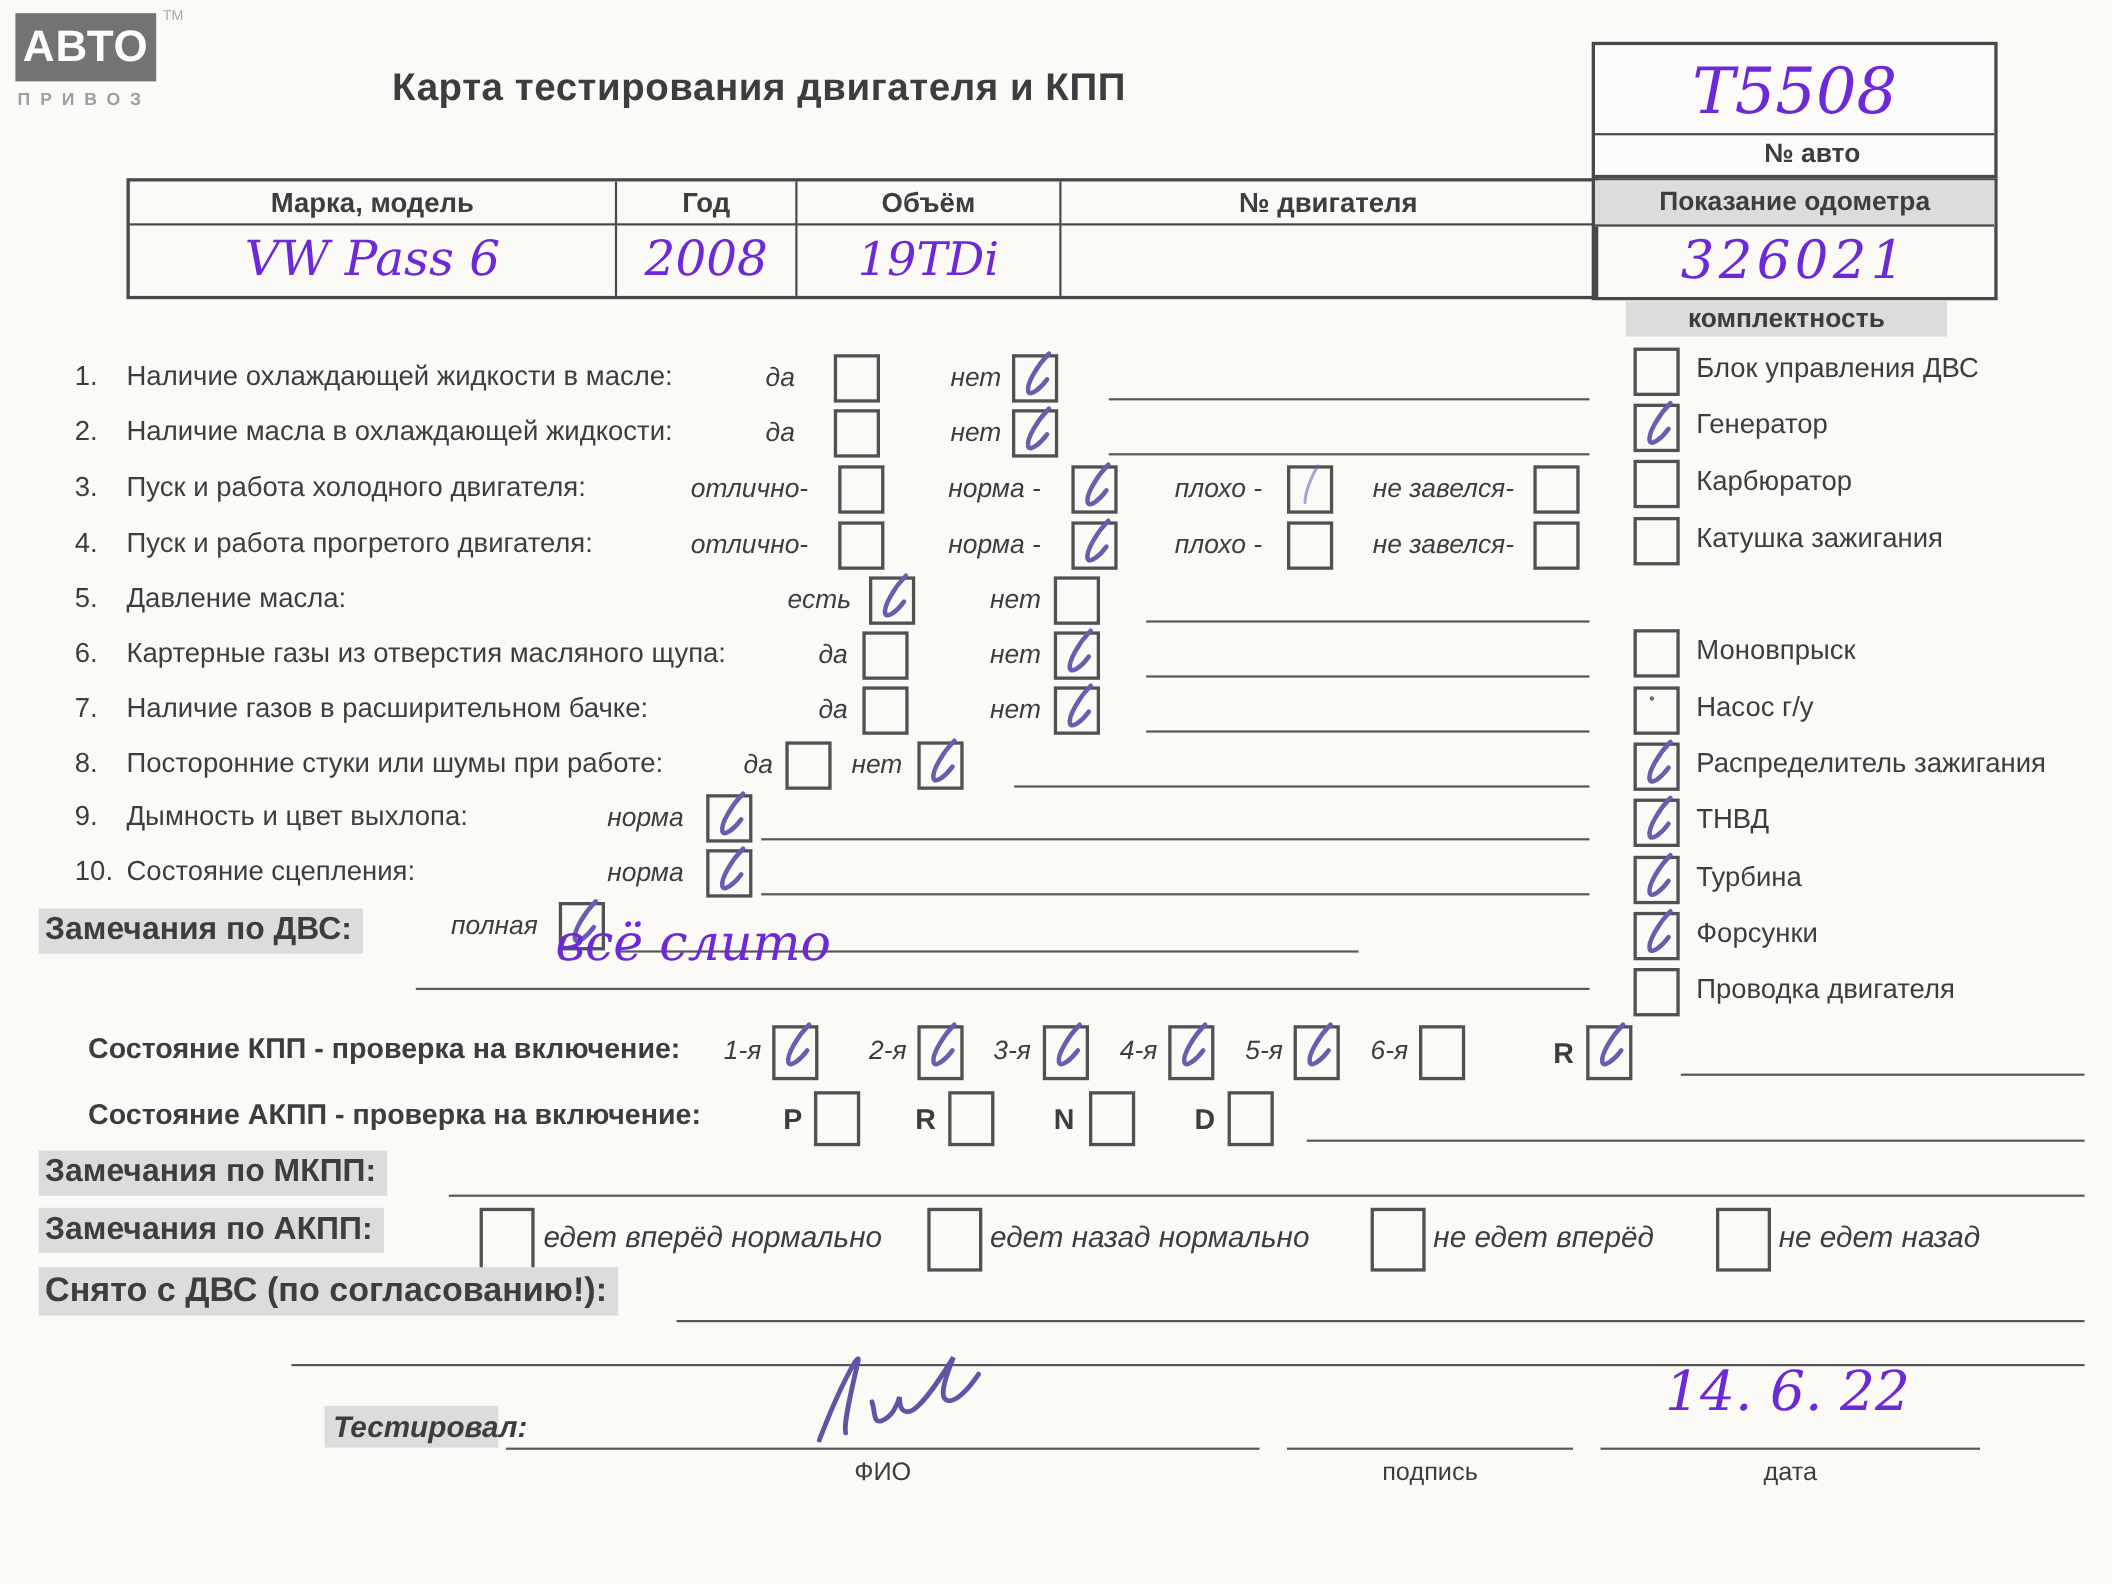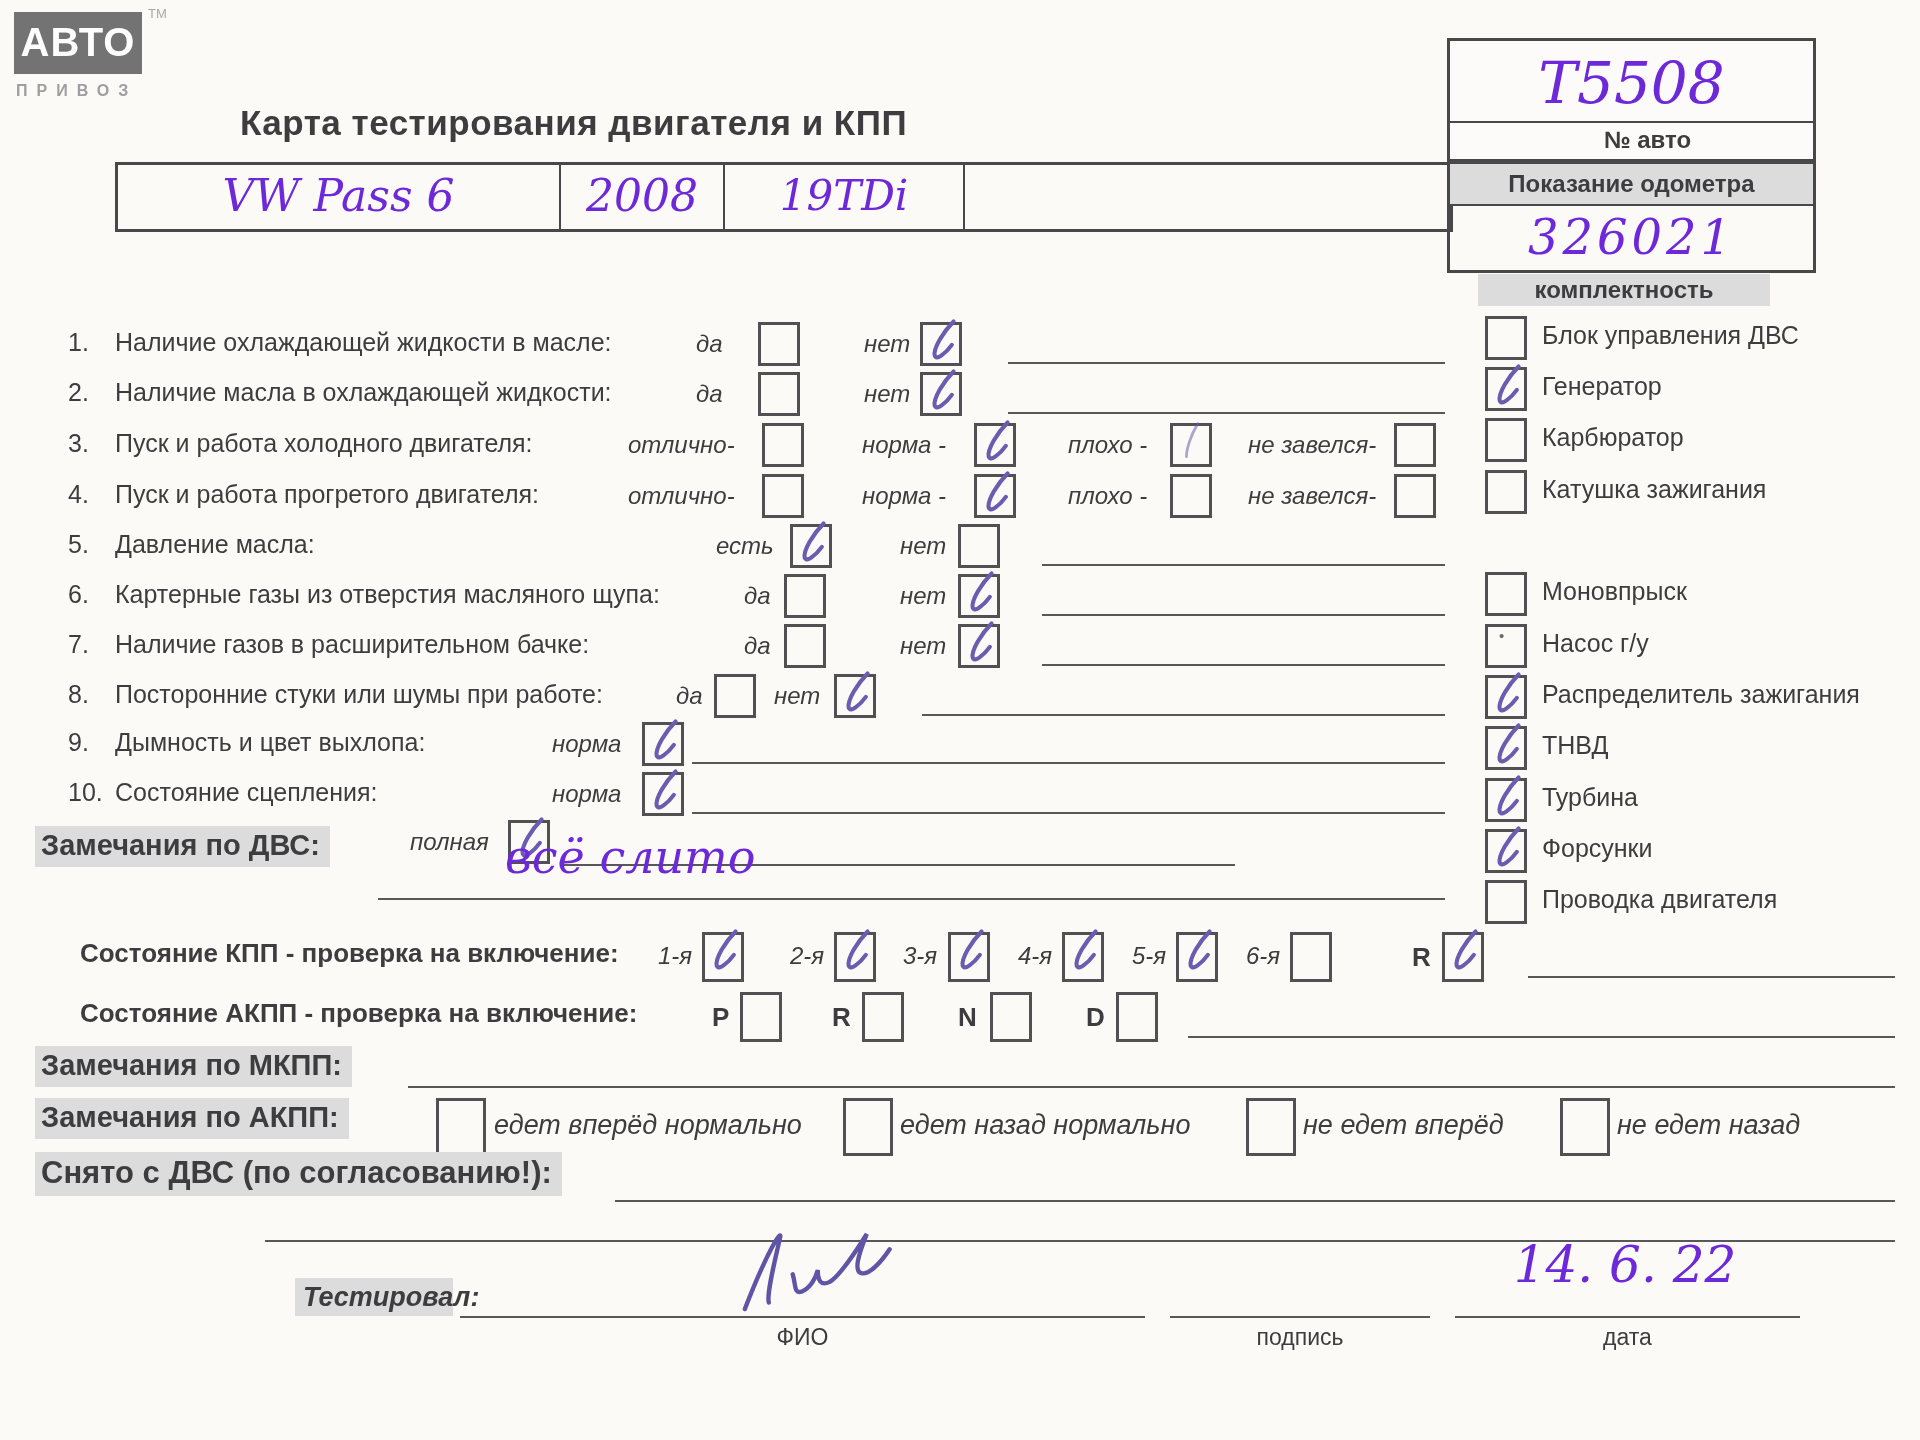--- a/index.html
+++ b/index.html
@@ -5,22 +5,22 @@
   html,body{margin:0;padding:0;}
   body{background:#e8e6e3;font-family:"Liberation Sans",sans-serif;color:#3d3d3f;}
   #page{position:relative;width:1920px;height:1440px;background:#fbfaf7;overflow:hidden;}
 
   
   .logo-box{position:absolute;left:14px;top:12px;width:128px;height:62px;background:#737373;
     color:#fdfdfd;font-weight:bold;font-size:40px;text-align:center;line-height:60px;letter-spacing:1px;}
   .logo-tm{position:absolute;left:148px;top:6px;font-size:13px;color:#a8a9ab;}
   .logo-sub{position:absolute;left:16px;top:82px;font-size:16px;color:#9d9ea1;letter-spacing:9px;font-weight:bold;}
 
-  .title{position:absolute;left:240px;top:60px;width:900px;
-    font-size:35px;font-weight:bold;letter-spacing:.5px;margin-top:43px;}
+  .title{position:absolute;left:240px;top:60px;width:900px;text-align:center;
+    font-size:35px;font-weight:bold;letter-spacing:.5px;}
 
   
   .carbox{position:absolute;left:1447px;top:38px;width:363px;height:118px;border:3px solid #48484b;background:#fcfbf9;}
   .carbox-num{height:80px;text-align:center;}
   .carbox-label{height:33px;border-top:2px solid #48484b;text-align:center;font-weight:bold;font-size:24px;line-height:33px;padding-left:32px;}
 
   
   .hw{color:#6d28d9;font-family:"DejaVu Serif",serif;font-style:italic;}
 
   
@@ -82,20 +82,26 @@
   <div class="logo-sub">ПРИВОЗ</div>
 
   <div class="title">Карта тестирования двигателя  и КПП</div>
 
   <div class="carbox">
     <div class="carbox-num hw" style="font-size:58px;line-height:84px;">T5508</div>
     <div class="carbox-label">№ авто</div>
   </div>
 
   <div class="vtable">
+    <div class="vrow vhead">
+      <div class="vcell" style="width:443px">Марка, модель</div>
+      <div class="vcell" style="width:164px">Год</div>
+      <div class="vcell" style="width:240px">Объём</div>
+      <div class="vcell" style="width:485px">№ двигателя</div>
+    </div>
     <div class="vrow vbody">
       <div class="vcell hw" style="width:443px;font-size:44px;text-align:center;line-height:62px;">VW Pass 6</div>
       <div class="vcell hw" style="width:164px;font-size:44px;text-align:center;line-height:62px;">2008</div>
       <div class="vcell hw" style="width:240px;font-size:42px;text-align:center;line-height:62px;">19TDi</div>
       <div class="vcell hw" style="width:485px;font-size:42px;text-align:center;line-height:62px;"></div>
     </div>
   </div>
   <div class="odo-col">
     <div class="odo-head">Показание одометра</div>
     <div class="odo-body hw" style="font-size:48px;line-height:62px;letter-spacing:4px;">326021</div>

